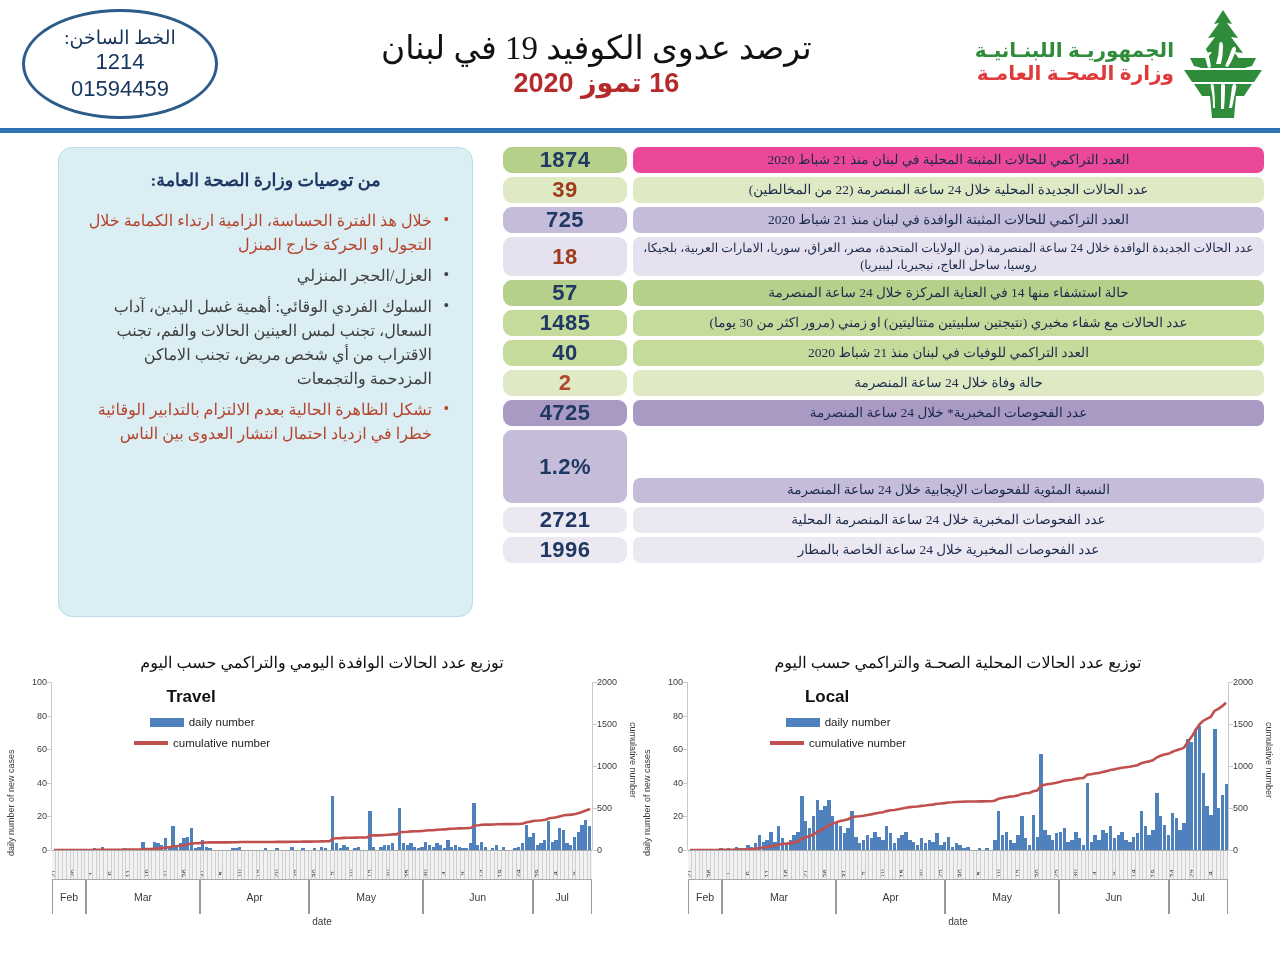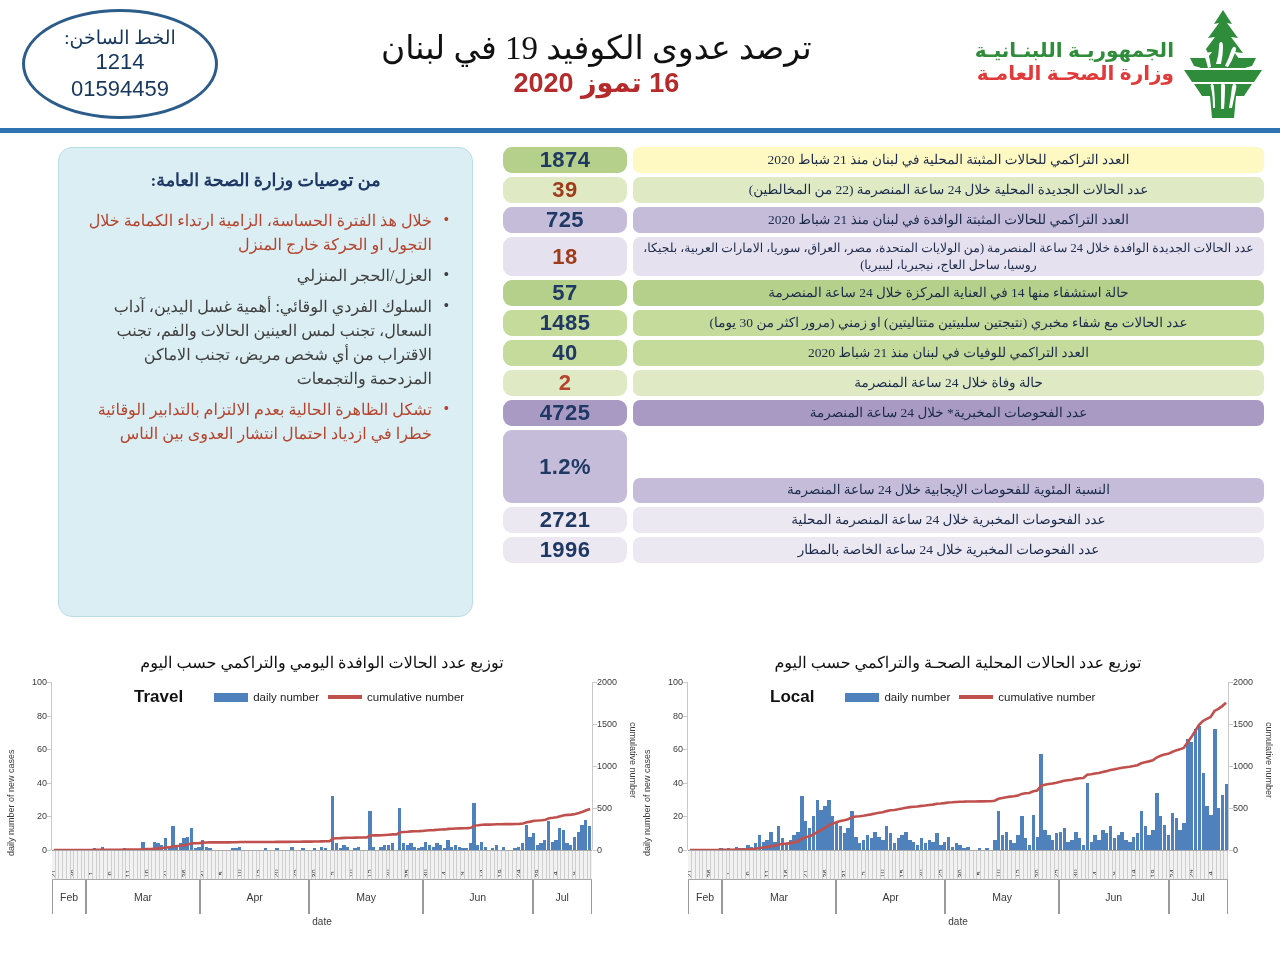--- a/index.html
+++ b/index.html
@@ -164,21 +164,21 @@
     position: absolute; left: 48px; right: 48px; top: 0; height: 168px;
     overflow: hidden;
   }
   .bars { position: absolute; inset: 0; display: flex; align-items: flex-end; }
   .bar { flex: 1 1 0; background: #4f81bd; margin: 0 0.22px; min-height: 0; }
   .line-svg { position: absolute; inset: 0; width: 100%; height: 100%; }
 
   .legend {
     position: absolute; top: 5px; left: 130px;
     display: flex; align-items: center; gap: 9px;
-    font-size: 11.5px; color: #222;
+    font-size: 11.5px; color: #222; flex-direction: column;
   }
   .legend .chart-name {
     font-size: 17px; font-weight: bold; color: #111;
     margin-right: 22px;
   }
   .lg-item { display: flex; align-items: center; gap: 5px; }
   .lg-swatch-bar { width: 34px; height: 9px; background: #4f81bd; }
   .lg-swatch-line { width: 34px; height: 4px; background: #c0504d; }
 
   
@@ -247,21 +247,21 @@
   <div class="hotline">
     <div class="hotline-label">الخط الساخن:</div>
     <div class="hotline-num">1214</div>
     <div class="hotline-num">01594459</div>
   </div>
 </div>
 
 <div class="body-area">
   <div class="stats" id="stats-table">
       <div class="stat-row">
-        <div class="stat-label" style="background: #fef9c3;">العدد التراكمي للحالات المثبتة المحلية في لبنان منذ 21 شباط 2020</div>
+        <div class="stat-label" style="background: #ec4899;">العدد التراكمي للحالات المثبتة المحلية في لبنان منذ 21 شباط 2020</div>
         <div class="stat-value" style="background: rgb(181, 208, 138); color: rgb(31, 56, 100);">1874</div>
       </div>
       <div class="stat-row">
         <div class="stat-label" style="background: rgb(223, 234, 196);">عدد الحالات الجديدة المحلية خلال 24 ساعة المنصرمة  (22 من المخالطين)</div>
         <div class="stat-value" style="background: rgb(223, 234, 196); color: rgb(158, 59, 27);">39</div>
       </div>
       <div class="stat-row">
         <div class="stat-label" style="background: rgb(196, 188, 217);">العدد التراكمي للحالات المثبتة الوافدة في لبنان منذ 21 شباط 2020</div>
         <div class="stat-value" style="background: rgb(196, 188, 217); color: rgb(31, 56, 100);">725</div>
       </div>

